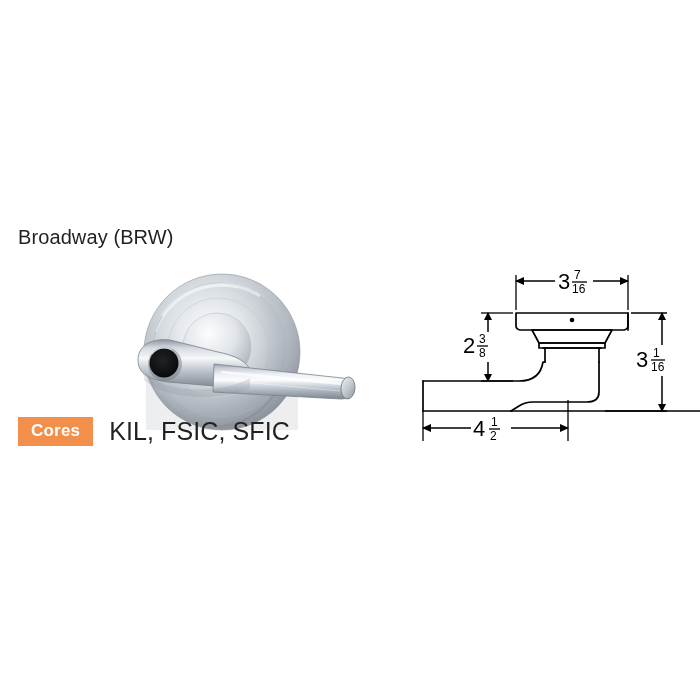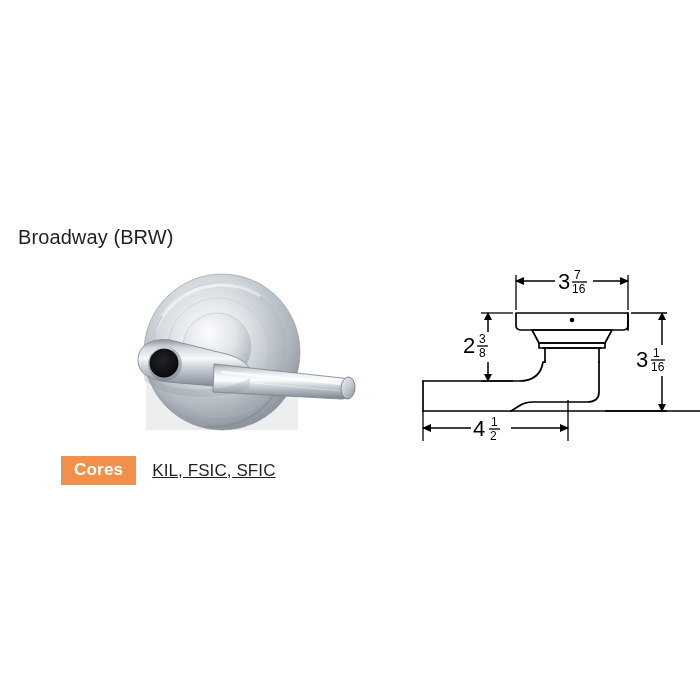--- a/index.html
+++ b/index.html
@@ -39,44 +39,42 @@
     top: 268px;
     width: 290px;
     height: 180px;
   }
   .photo-svg { display:block; width:100%; height:100%; }
 
   
   .cores-row {
     position: absolute;
     left: 18px;
-    top: 456px;
+    top: 417px;
     height: 29px;
     display: flex;
-    align-items: center;
-    margin-left: 43px;
+    align-items: flex-start;
   }
   .cores-badge {
     background: #f2904b;
     color: #ffffff;
     font-size: 17px;
     font-weight: bold;
     padding: 4px 13px 5px 13px;
     height: 20px;
     line-height: 20px;
     box-sizing: content-box;
     letter-spacing: 0.2px;
   }
   .cores-value {
     margin-left: 16px;
-    font-size: 17px;
+    font-size: 25px;
     color: #231f20;
     white-space: nowrap;
     letter-spacing: 0.1px;
-    text-decoration: underline;
   }
 
   
   .drawing {
     position: absolute;
     left: 415px;
     top: 250px;
     width: 285px;
     height: 200px;
   }

